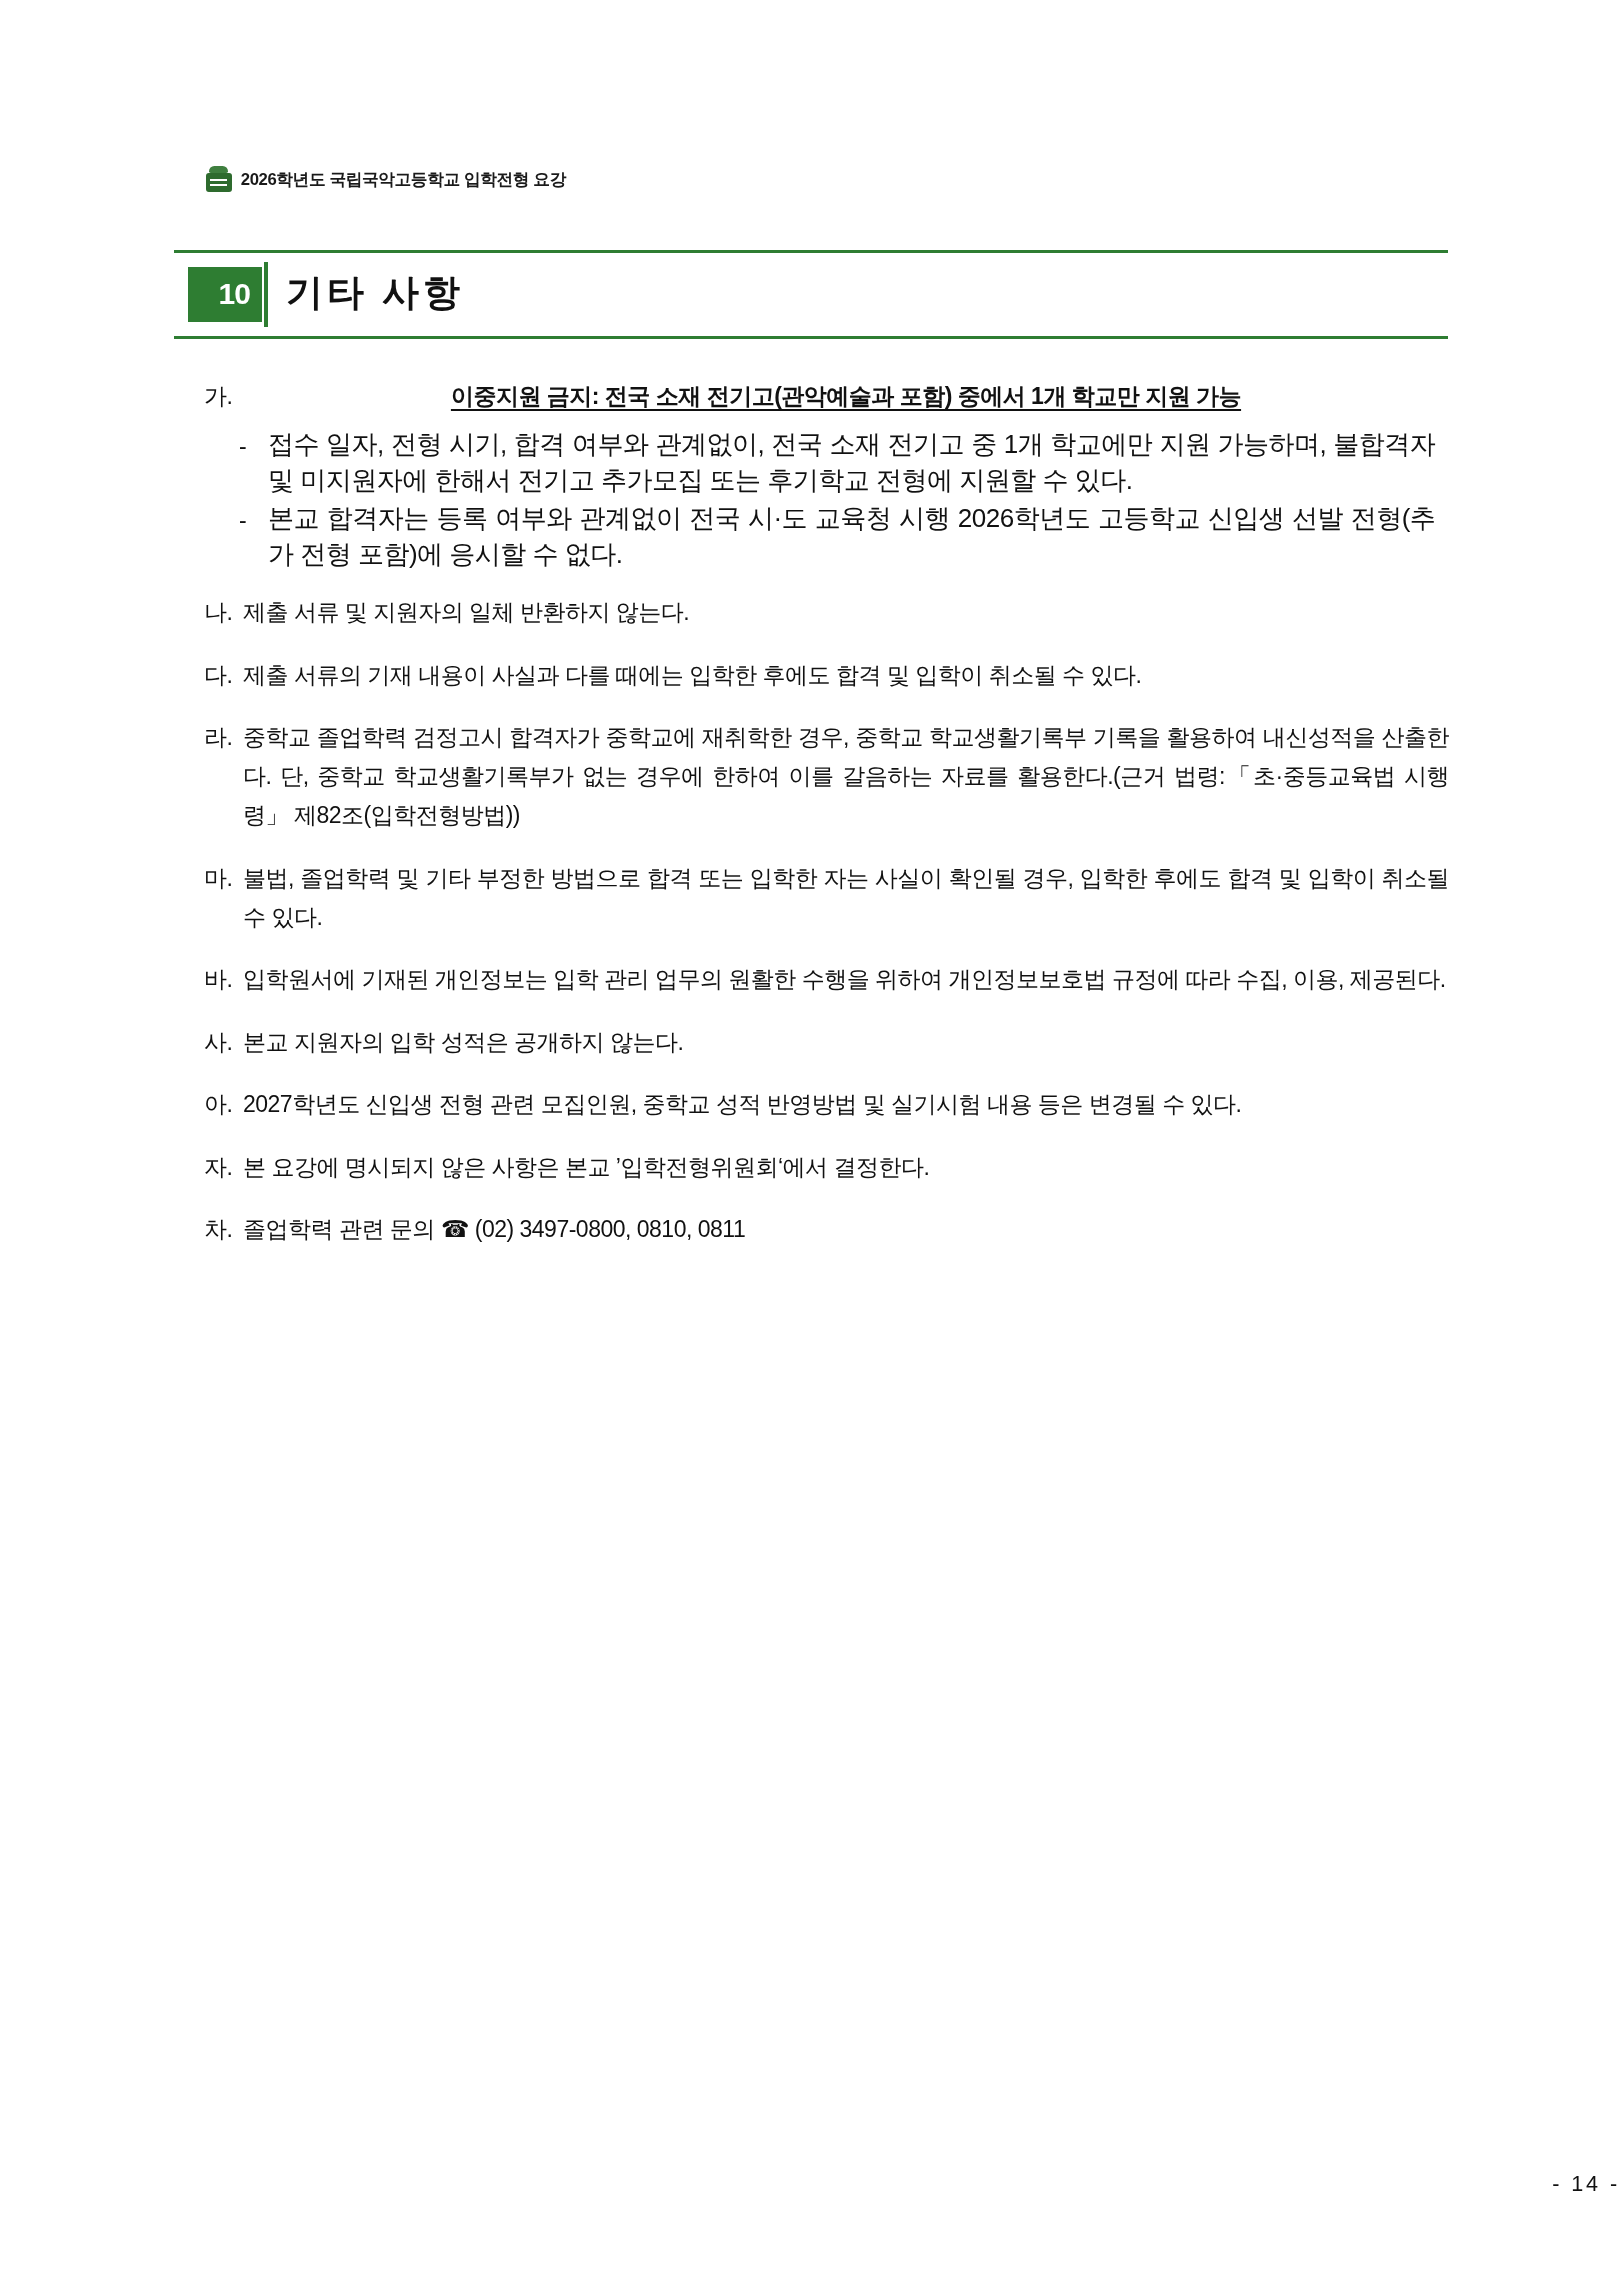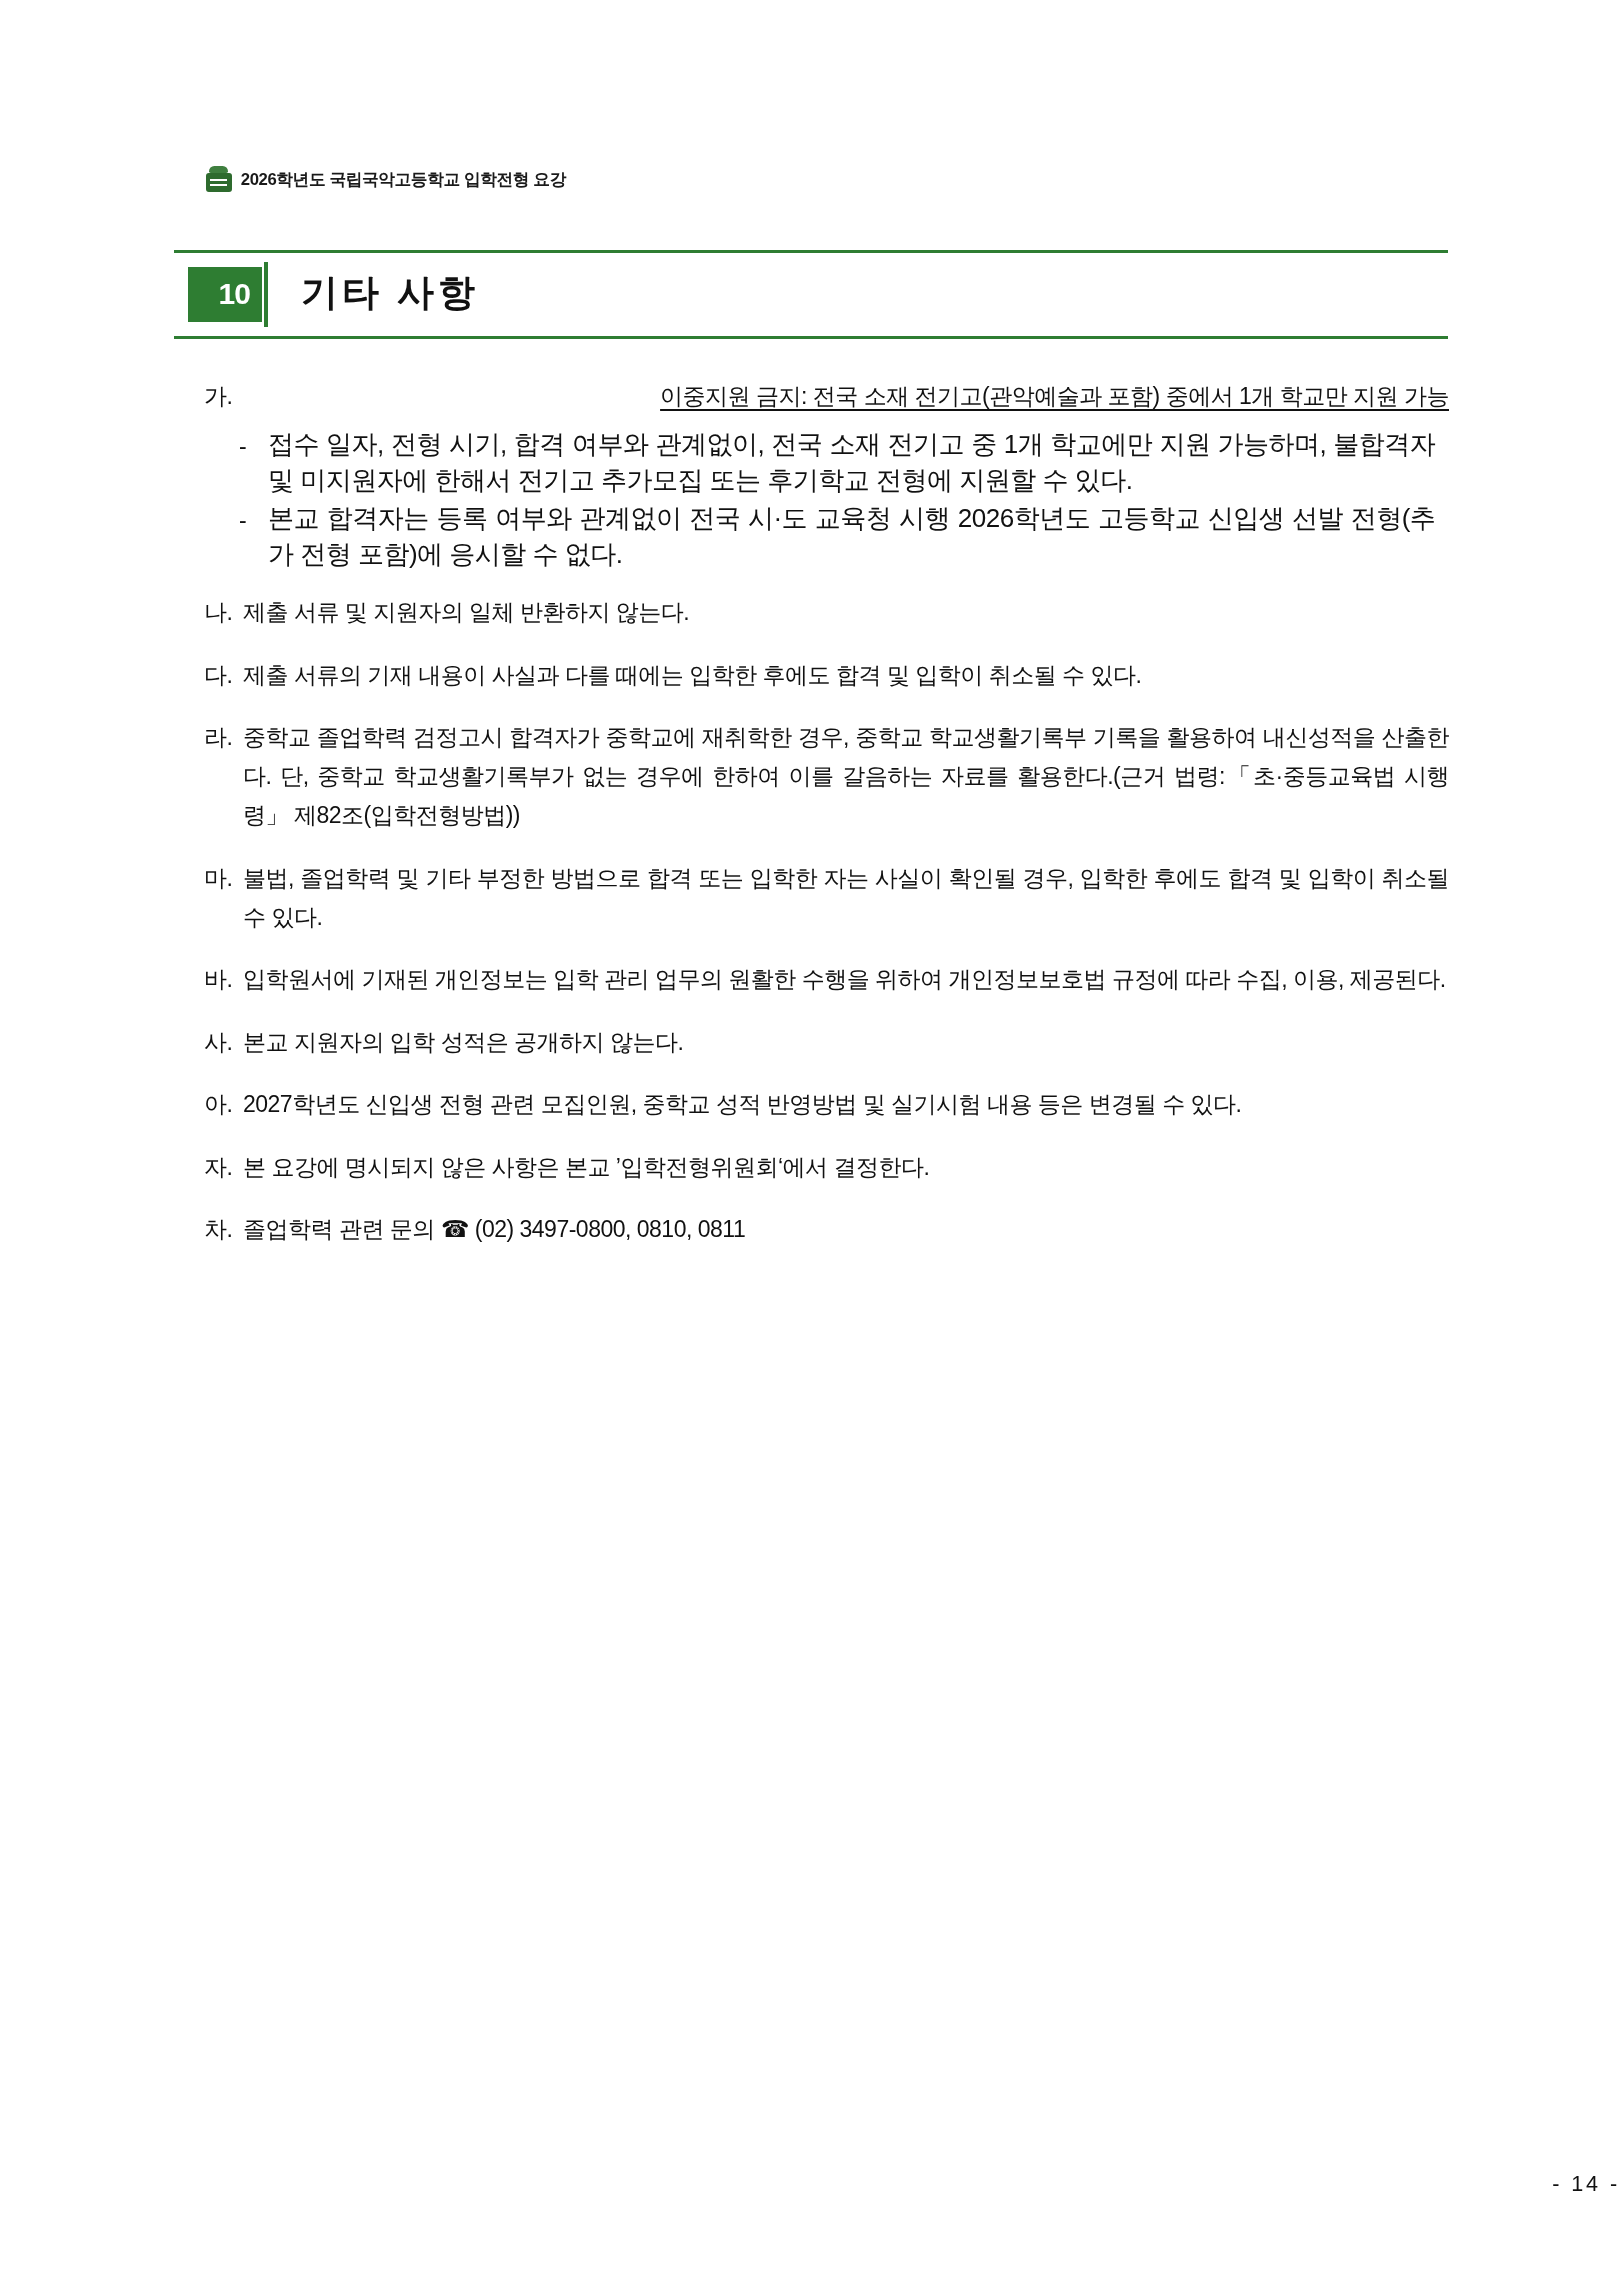--- a/index.html
+++ b/index.html
@@ -110,21 +110,21 @@
   .section-head .divider {
     position: absolute;
     left: 90px;
     top: 11.8px;
     width: 3.9px;
     height: 65px;
     background: #2e7d32;
   }
   .section-head .title {
     position: absolute;
-    left: 127px;
+    left: 112px;
     top: 17.6px;
     font-size: 37px;
     font-weight: bold;
     letter-spacing: 3.9px;
     color: #111111;
   }
 
   
   .content {
     position: absolute;
@@ -148,24 +148,24 @@
   .item .text {
     flex: 1;
     font-size: 23px;
     line-height: 39px;
     letter-spacing: -0.5px;
     color: #111;
     text-align: justify;
     text-justify: inter-character;
   }
   .item.bold .text {
-    font-weight: normal;
+    font-weight: bold;
     text-decoration: underline;
     text-underline-offset: 4.9px;
-    text-align: right;
+    text-align: center;
   }
   .subitems {
     margin: -9.8px 0 21.6px 0;
   }
   .subitem {
     display: flex;
     align-items: flex-start;
     margin-bottom: 2px;
   }
   .subitem .dash {

